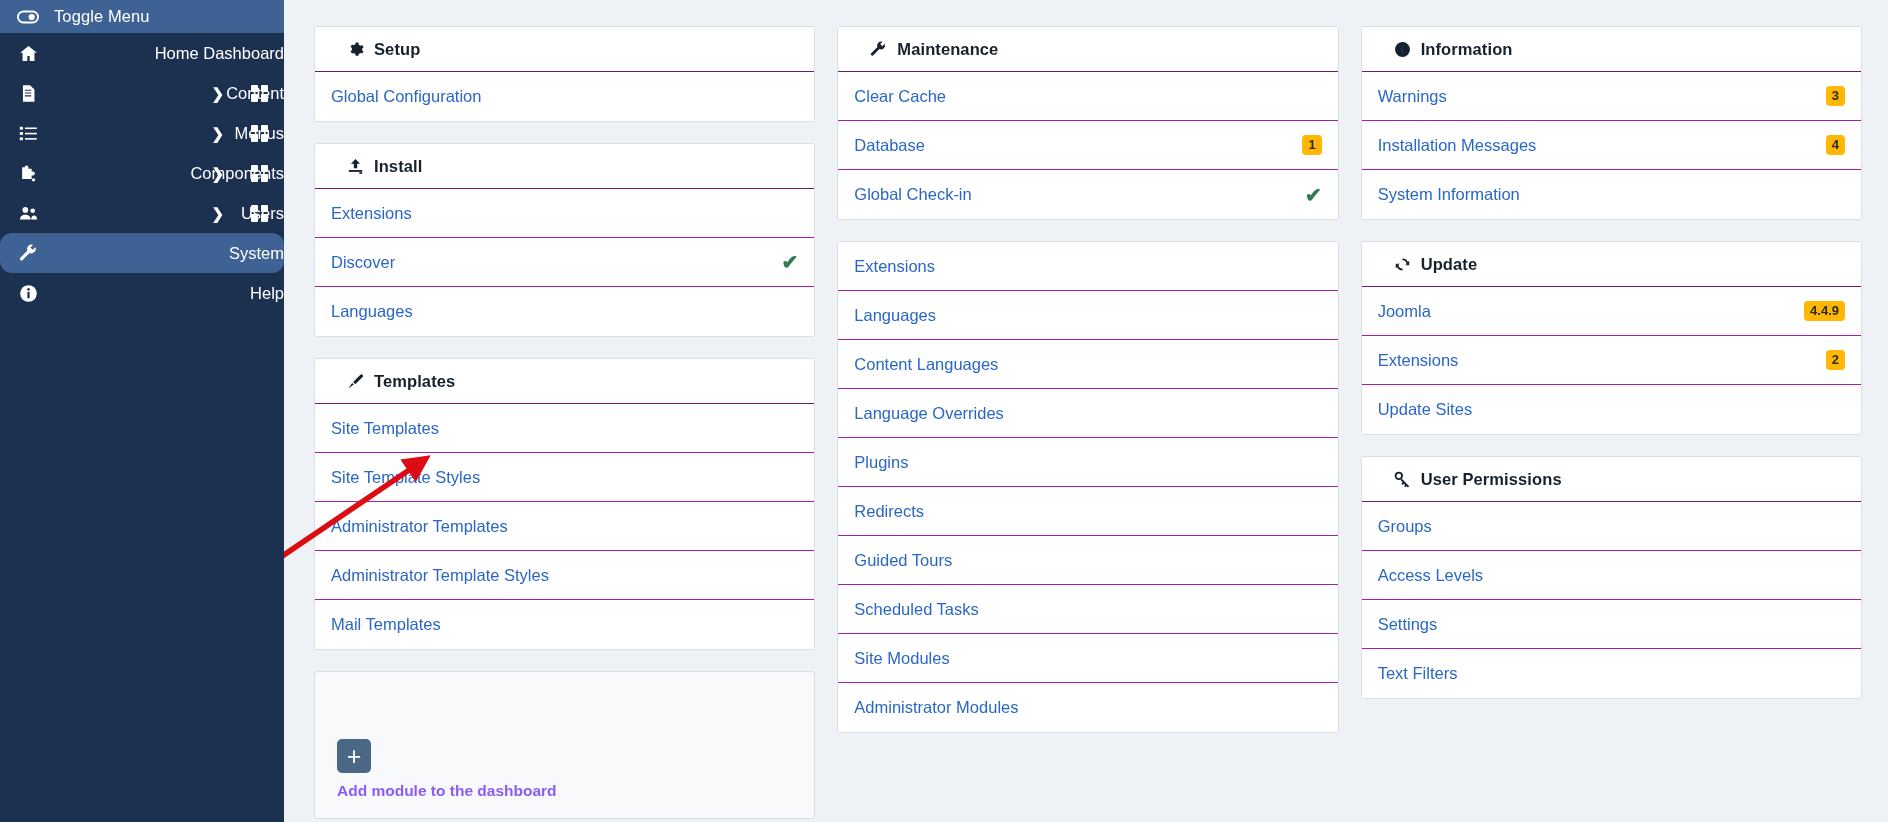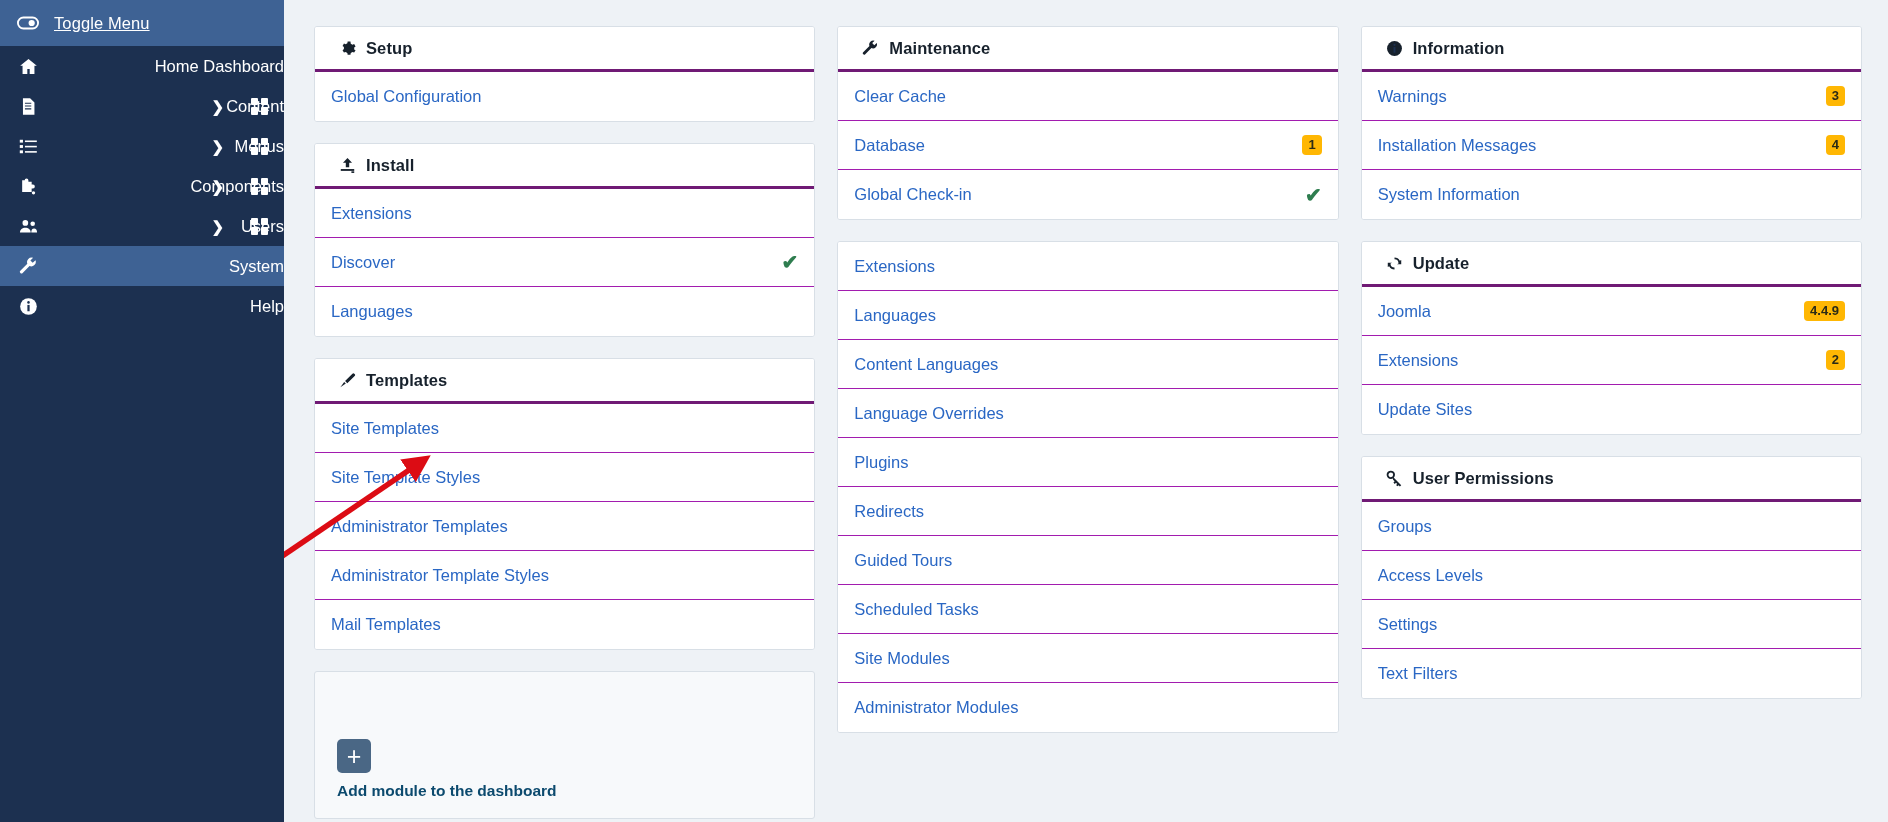--- a/index.html
+++ b/index.html
@@ -12,37 +12,36 @@
   .app { display: flex; width: 1888px; height: 822px; }
 
   
   .sidebar {
     width: 284px; min-width: 284px; height: 822px;
     background: #1c3050;
     display: flex; flex-direction: column;
     position: relative;
   }
   .toggle-row {
-    height: 46px; background: #3e6294;
+    height: 33px; background: #3e6294;
     display: flex; align-items: center;
     padding: 0 0 0 16px; gap: 14px;
     color: #fff;
-    text-decoration: underline;
   }
   .toggle-row .label { font-size: 16.5px; font-weight: 400; letter-spacing: .1px; }
   .nav-item {
     height: 40px;
     display: flex; align-items: center;
     padding: 0 0 0 16px;
     color: #ffffff; font-size: 16.5px;
     position: relative;
     cursor: pointer;
     text-align: right;
   }
-  .nav-item.active { background: #3e6294; }
+  .nav-item.active { background: #3e6294; border-radius: 12px; }
   .nav-item .ico {
     width: 24px; min-width: 24px; display: flex;
     align-items: center; justify-content: center;
     margin-right: 14px;
   }
   .nav-item .nlabel { flex: 1; }
   .nav-item .chev {
     position: absolute; right: 60px;
     color: #ffffff; font-size: 15px; font-weight: bold;
     line-height: 1;
@@ -70,22 +69,22 @@
 
   .card {
     background: #ffffff;
     border: 1px solid #d8dfe6;
     border-radius: 3px;
     overflow: hidden;
   }
   .card-head {
     height: 45px;
     display: flex; align-items: center; gap: 10px;
-    padding: 0 24px;
-    border-bottom: 3px solid #701a75;
+    padding: 0 32px;
+    border-bottom: 1px solid #701a75;
     background: #fff;
   }
   .card-head .htitle {
     font-size: 16.5px; font-weight: bold; color: #17212c;
     letter-spacing: .1px;
   }
   .card-head .hico { display: flex; align-items: center; color: #17212c; }
 
   .row {
     height: 49px;
@@ -123,21 +122,21 @@
     align-items: flex-start;
     gap: 9px;
   }
   .plus-btn {
     width: 34px; height: 34px;
     background: #4a6785; border-radius: 5px;
     display: flex; align-items: center; justify-content: center;
     color: #fff; font-size: 25px; line-height: 1; font-weight: 300;
     cursor: pointer;
   }
-  .addcard .cap { font-size: 15.5px; font-weight: bold; color: #0c4a6e; }
+  .addcard .cap { font-size: 15.5px; font-weight: bold; color: #8b5cf6; }
 
   
   .arrow-svg {
     position: absolute;
     left: -128px; top: 452px;
     width: 300px; height: 180px;
     pointer-events: none;
     overflow: visible;
   }
 </style>

